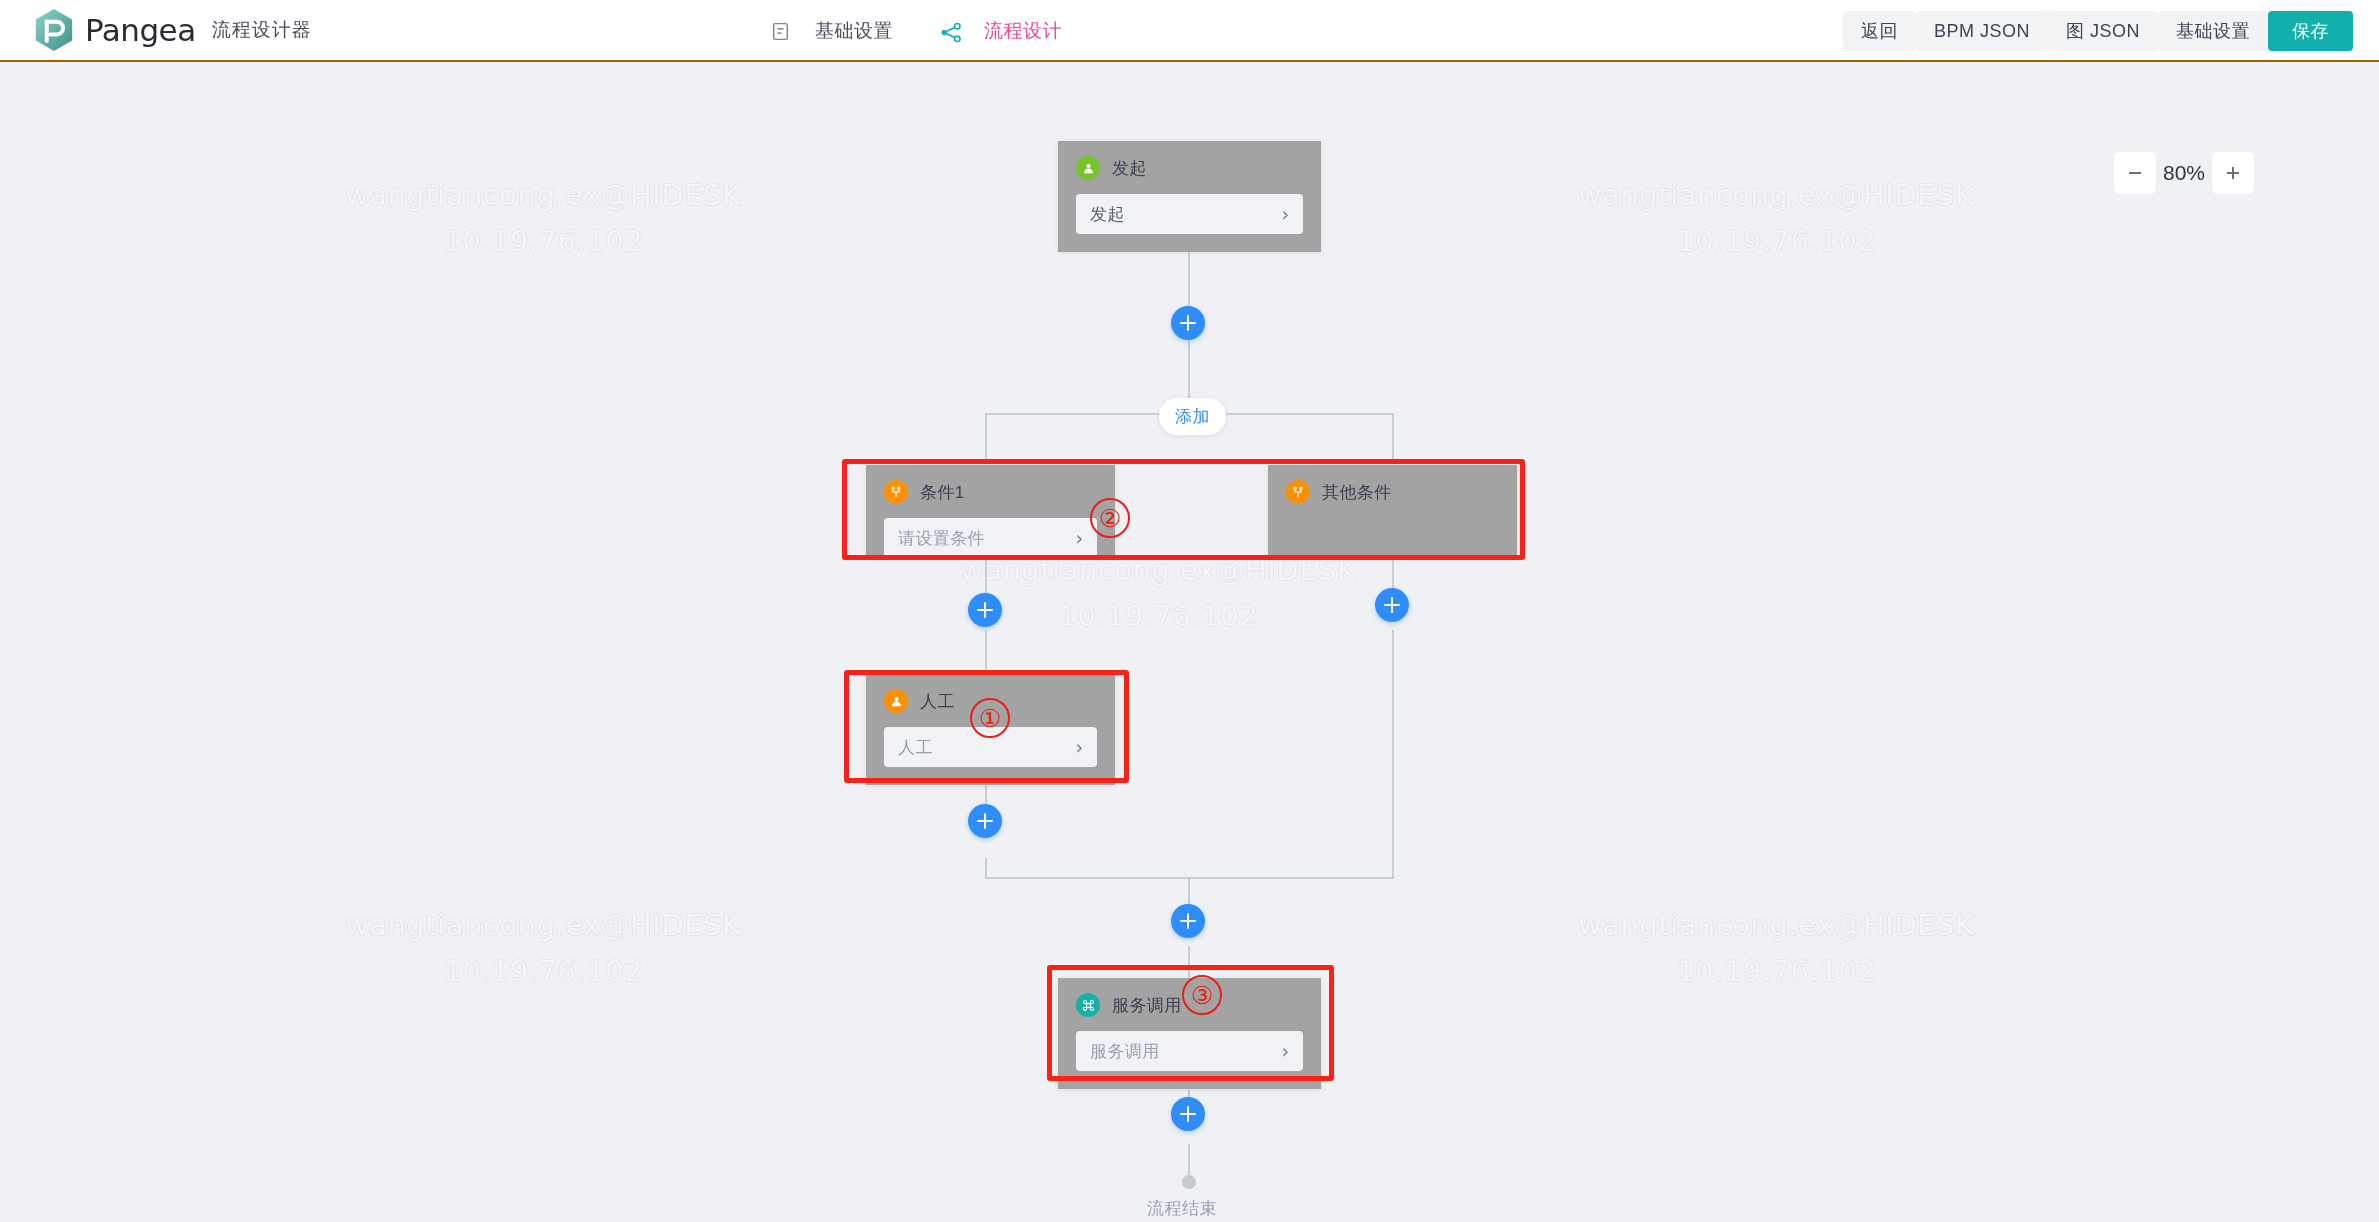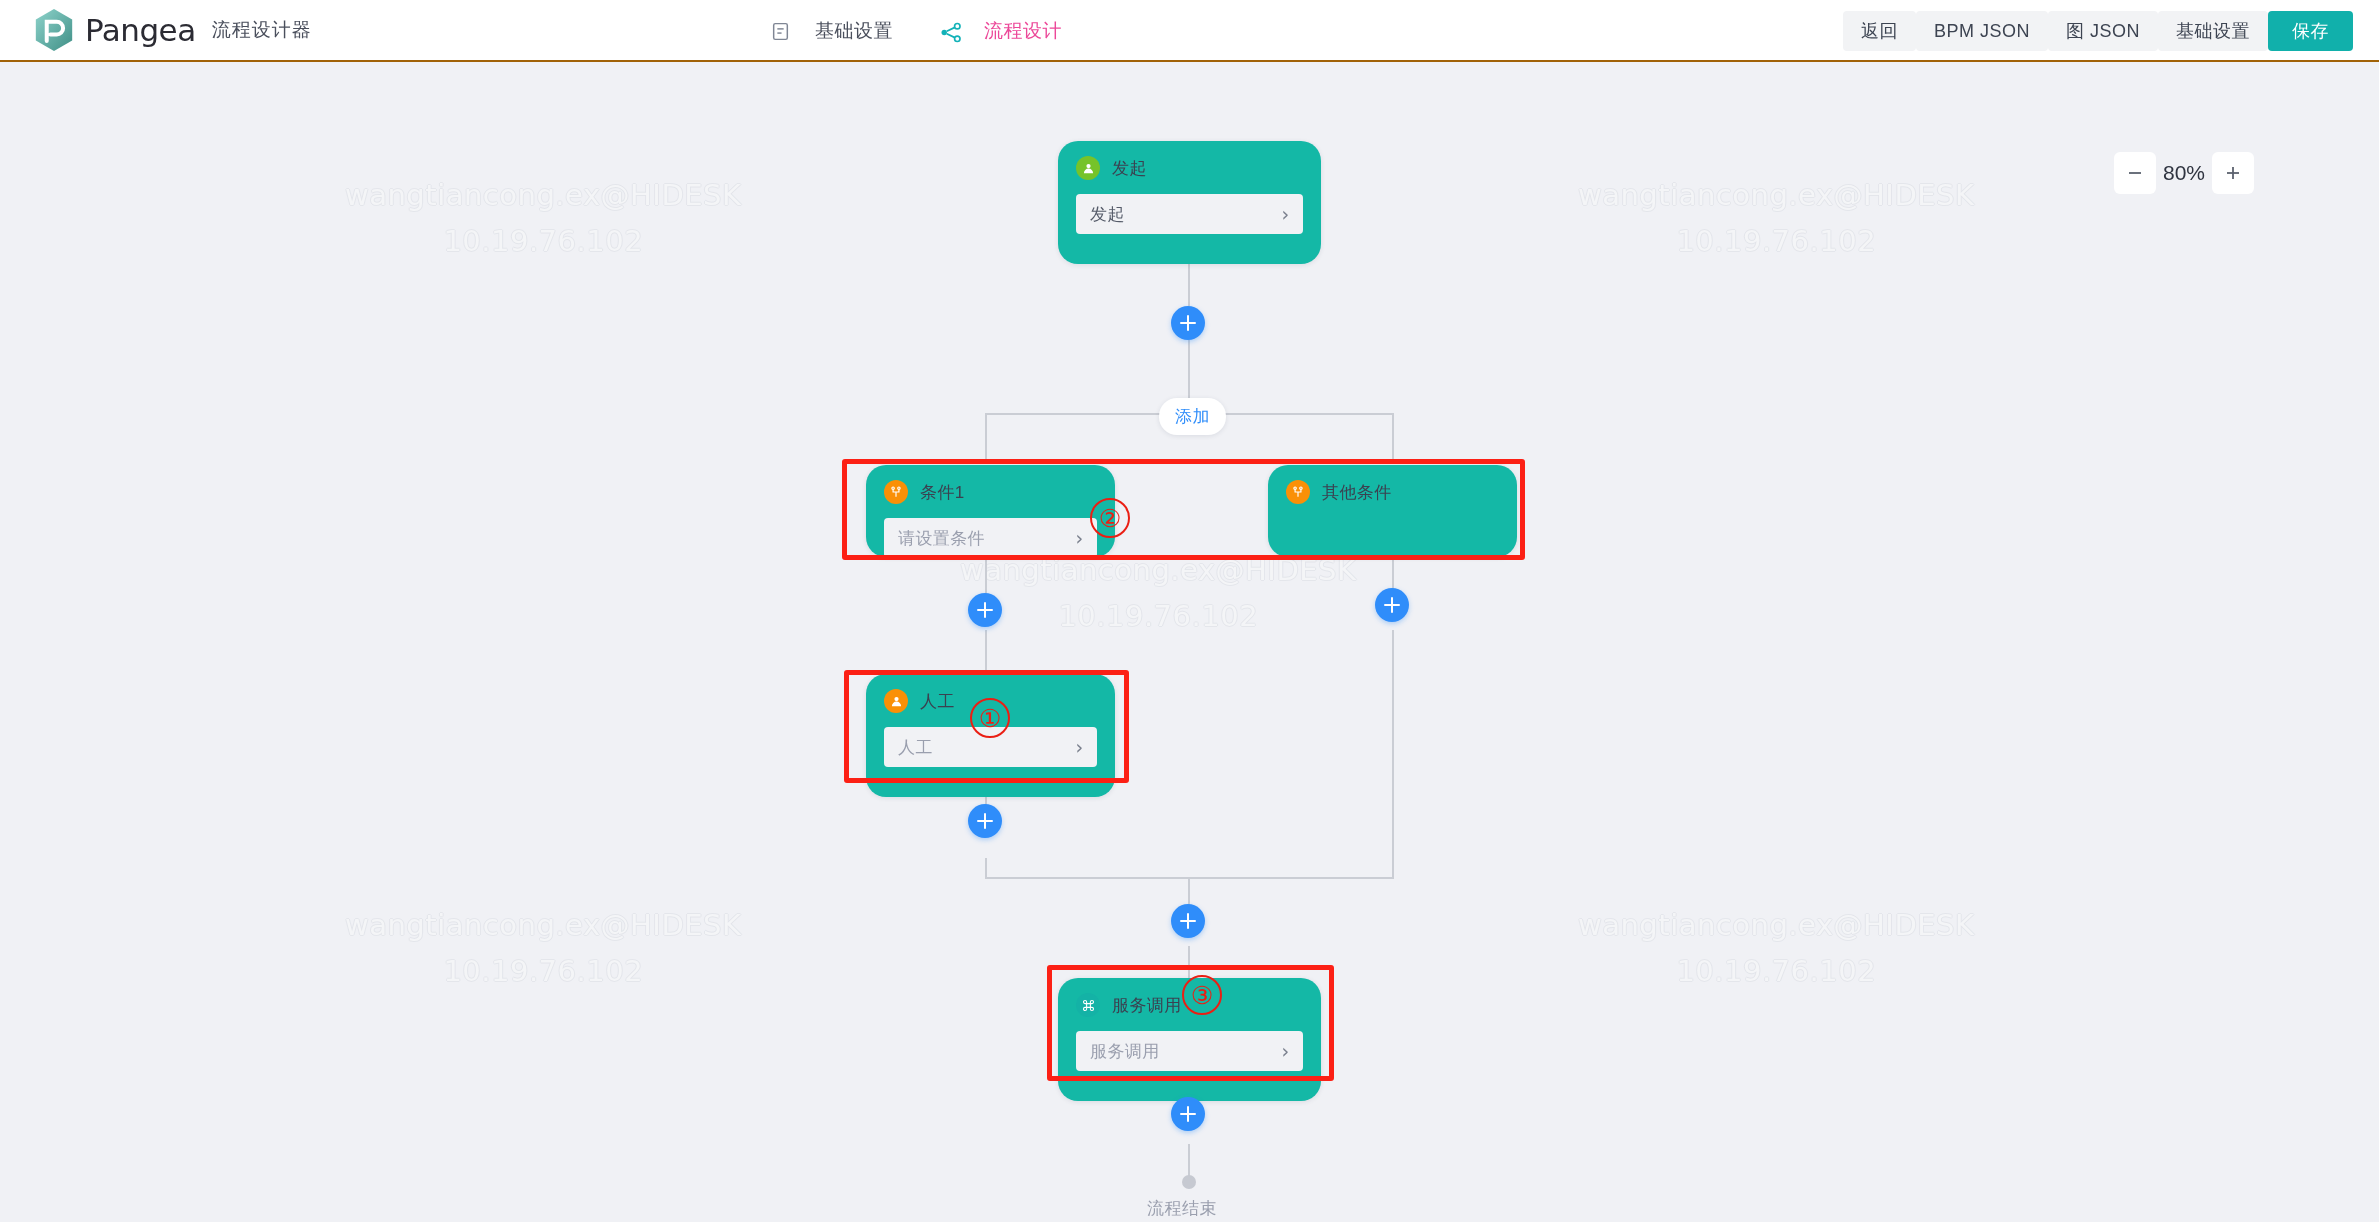--- a/index.html
+++ b/index.html
@@ -103,24 +103,24 @@
 
   .arrow-head {
     position: absolute; width: 0; height: 0;
     border-left: 6px solid transparent;
     border-right: 6px solid transparent;
     border-top: 8px solid #cacdd4;
   }
 
   .node {
     position: absolute;
-    background: #14b8a6;
-    border-radius: 20px;
+    background: #a3a3a3;
+    border-radius: 0;
     box-shadow: 0 1px 5px rgba(30,40,70,0.10);
-    padding: 14px 18px 30px 18px;
+    padding: 14px 18px 18px 18px;
   }
   .node-head { display: flex; align-items: center; gap: 12px; height: 26px; }
   .node-badge {
     width: 24px; height: 24px; border-radius: 50%;
     display: flex; align-items: center; justify-content: center;
     flex: none;
   }
   .node-badge svg { display: block; }
   .node-title { font-size: 17px; color: #3b4150; letter-spacing: 0.4px; }
   .node-field {

